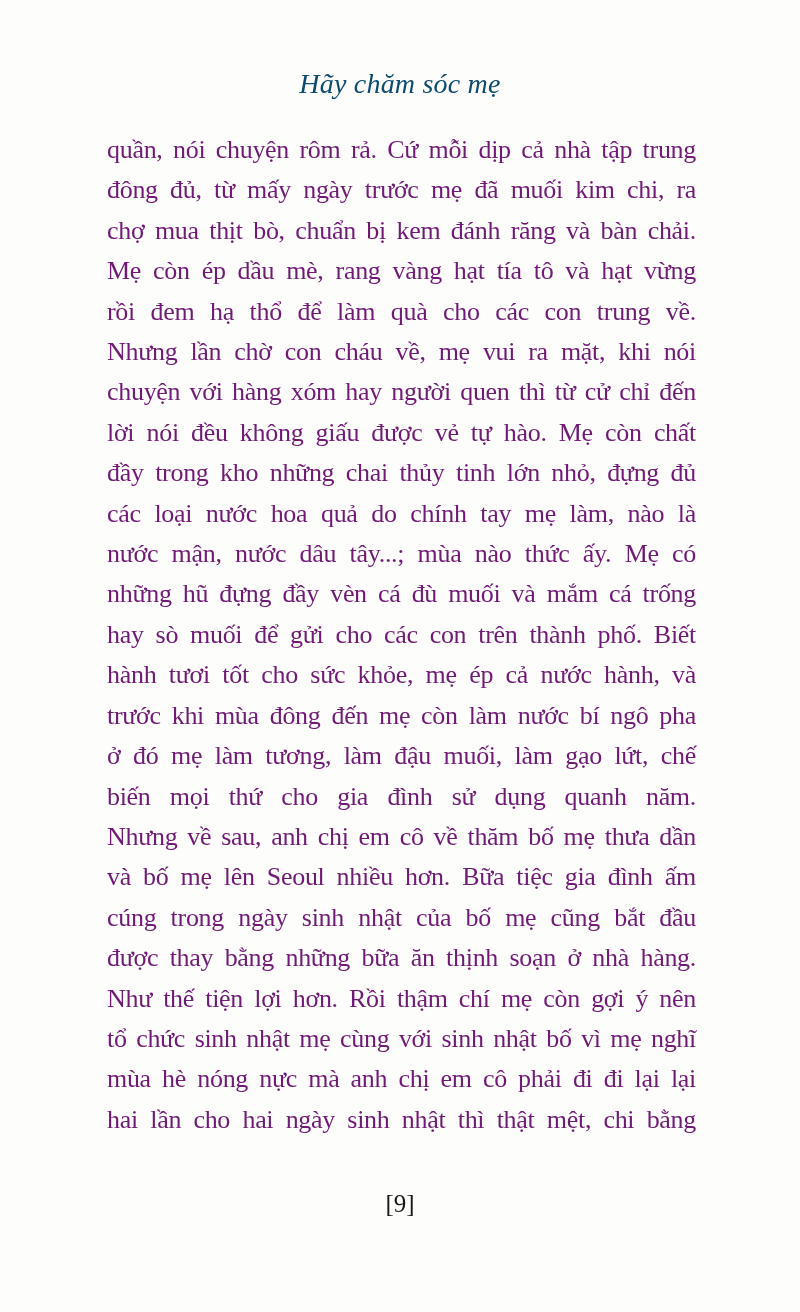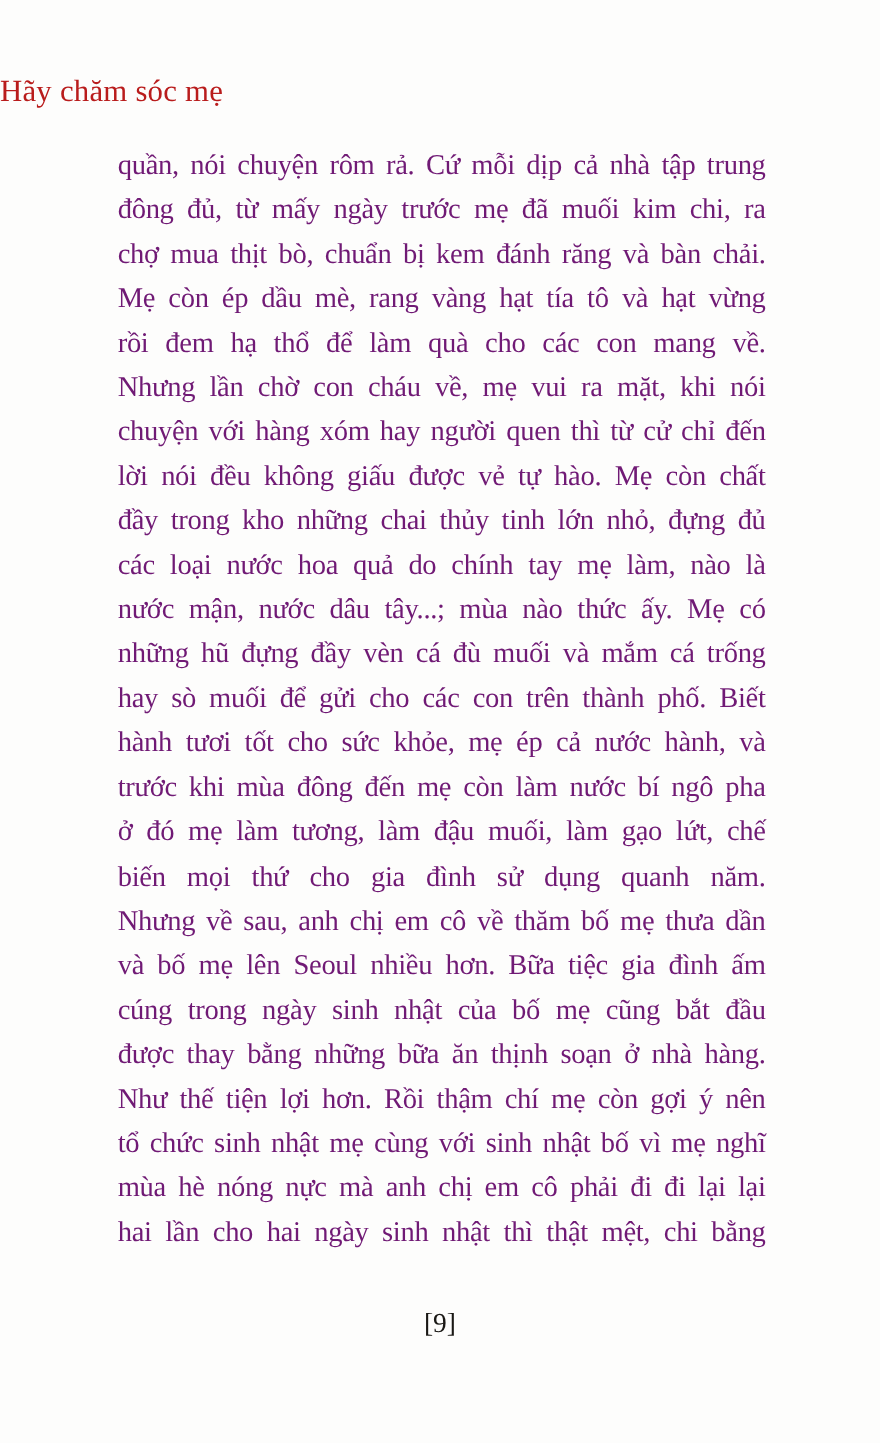--- a/index.html
+++ b/index.html
@@ -14,23 +14,25 @@
     background: #fdfdfc;
     color: #161412;
     font-family: "Liberation Serif", "DejaVu Serif", serif;
     overflow: hidden;
   }
   .running-header {
     position: absolute;
     top: 68px;
     left: 0;
     width: 100%;
+    text-align: center;
+    font-style: italic;
     font-size: 28px;
     letter-spacing: 0.2px;
-    color: #b91c1c;
+    color: #0c4a6e;
   }
   .text-block {
     position: absolute;
     top: 130px;
     left: 107px;
     width: 589px;
   }
   .line {
     font-size: 26px;
     line-height: 40.4px;
@@ -54,21 +56,21 @@
 <body>
 
 <div class="page">
   <div class="running-header">Hãy chăm sóc mẹ</div>
 
   <div class="text-block">
       <div class="line">quần, nói chuyện rôm rả. Cứ mỗi dịp cả nhà tập trung</div>
       <div class="line">đông đủ, từ mấy ngày trước mẹ đã muối kim chi, ra</div>
       <div class="line">chợ mua thịt bò, chuẩn bị kem đánh răng và bàn chải.</div>
       <div class="line">Mẹ còn ép dầu mè, rang vàng hạt tía tô và hạt vừng</div>
-      <div class="line">rồi đem hạ thổ để làm quà cho các con mang về.</div>
+      <div class="line">rồi đem hạ thổ để làm quà cho các con trung về.</div>
       <div class="line">Nhưng lần chờ con cháu về, mẹ vui ra mặt, khi nói</div>
       <div class="line">chuyện với hàng xóm hay người quen thì từ cử chỉ đến</div>
       <div class="line">lời nói đều không giấu được vẻ tự hào. Mẹ còn chất</div>
       <div class="line">đầy trong kho những chai thủy tinh lớn nhỏ, đựng đủ</div>
       <div class="line">các loại nước hoa quả do chính tay mẹ làm, nào là</div>
       <div class="line">nước mận, nước dâu tây...; mùa nào thức ấy. Mẹ có</div>
       <div class="line">những hũ đựng đầy vèn cá đù muối và mắm cá trống</div>
       <div class="line">hay sò muối để gửi cho các con trên thành phố. Biết</div>
       <div class="line">hành tươi tốt cho sức khỏe, mẹ ép cả nước hành, và</div>
       <div class="line">trước khi mùa đông đến mẹ còn làm nước bí ngô pha</div>

